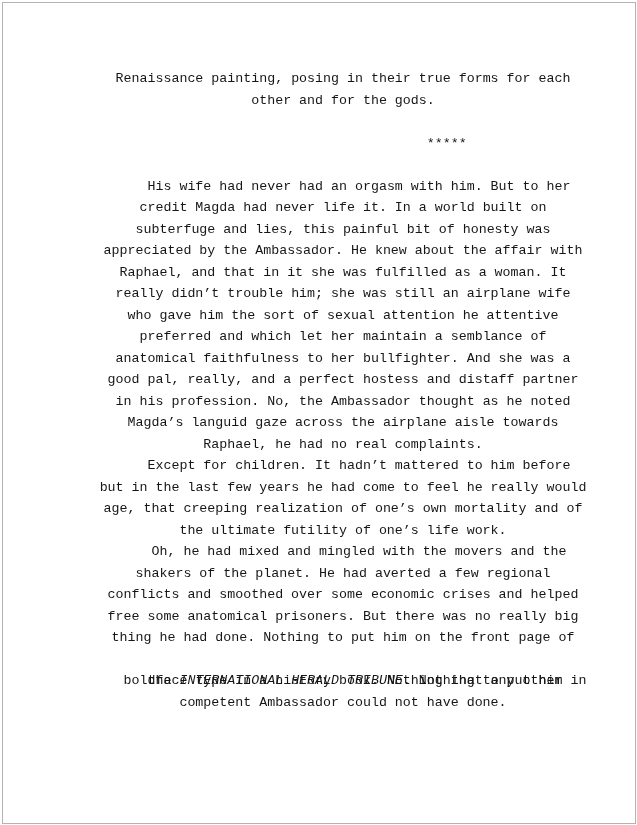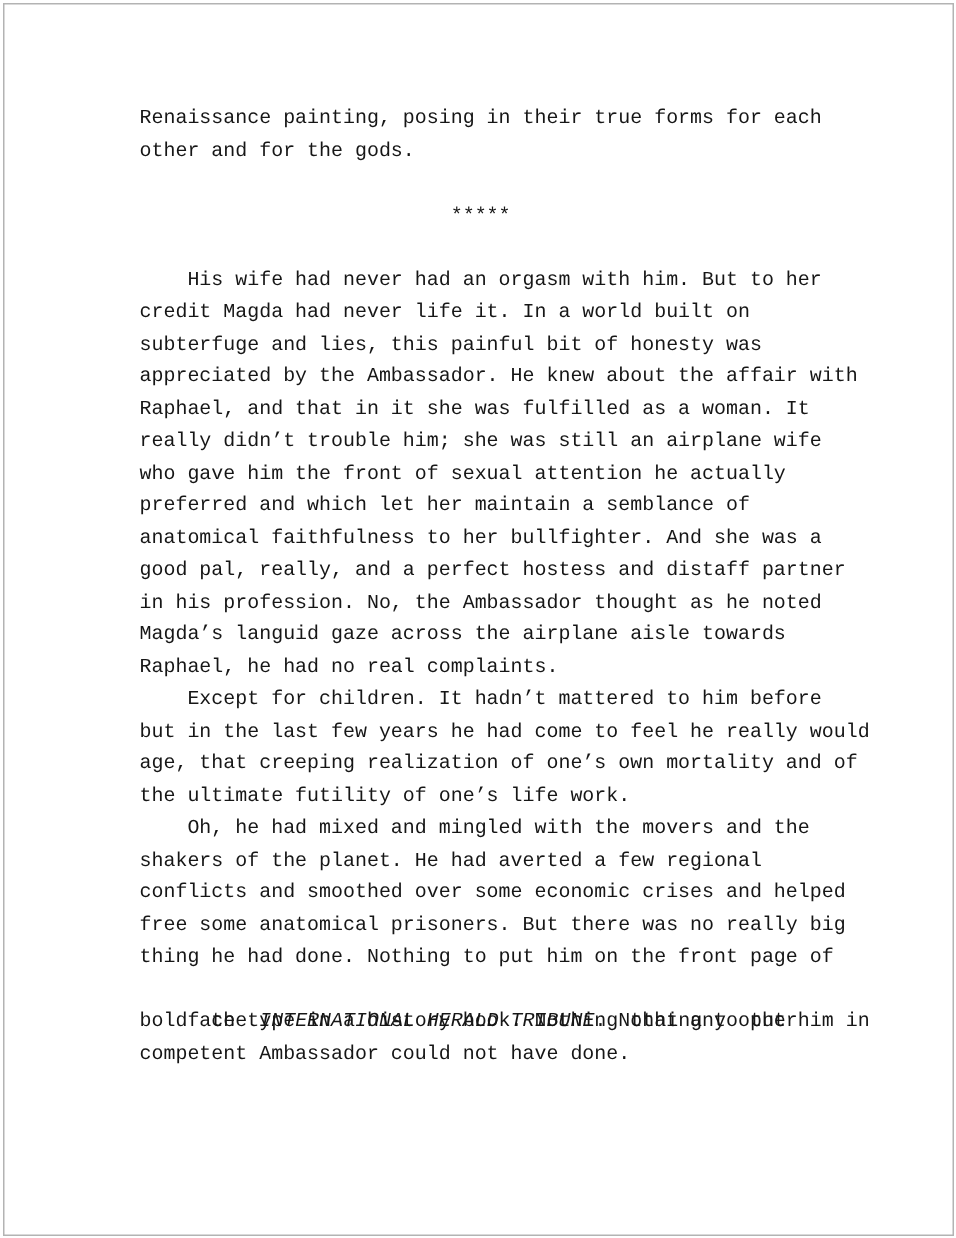--- a/index.html
+++ b/index.html
@@ -11,20 +11,21 @@
   html,body{
     width:637px;height:825px;
     background:var(--page-bg);
     font-family:"Liberation Mono","DejaVu Sans Mono",monospace;
     overflow:hidden;
   }
   .page{
     position:relative;
     width:637px;height:825px;
     background:var(--page-bg);
+    text-align:center;
   }
   .page-border{
     position:absolute;
     left:2px;top:2px;right:1px;bottom:1px;
     border:1px solid var(--border-color);
     pointer-events:none;
   }
   .page-text{
     position:absolute;
     left:93px;
@@ -56,21 +57,21 @@
     <div class="line"></div>
     <div class="line">                          *****</div>
     <div class="line"></div>
 
     <div class="line">    His wife had never had an orgasm with him. But to her</div>
     <div class="line">credit Magda had never life it. In a world built on</div>
     <div class="line">subterfuge and lies, this painful bit of honesty was</div>
     <div class="line">appreciated by the Ambassador. He knew about the affair with</div>
     <div class="line">Raphael, and that in it she was fulfilled as a woman. It</div>
     <div class="line">really didn’t trouble him; she was still an airplane wife</div>
-    <div class="line">who gave him the front of sexual attention he actually</div>
+    <div class="line">who gave him the sort of sexual attention he attentive</div>
     <div class="line">preferred and which let her maintain a semblance of</div>
     <div class="line">anatomical faithfulness to her bullfighter. And she was a</div>
     <div class="line">good pal, really, and a perfect hostess and distaff partner</div>
     <div class="line">in his profession. No, the Ambassador thought as he noted</div>
     <div class="line">Magda’s languid gaze across the airplane aisle towards</div>
     <div class="line">Raphael, he had no real complaints.</div>
 
     <div class="line">    Except for children. It hadn’t mattered to him before</div>
     <div class="line">but in the last few years he had come to feel he really would</div>
     <div class="line">age, that creeping realization of one’s own mortality and of</div>

